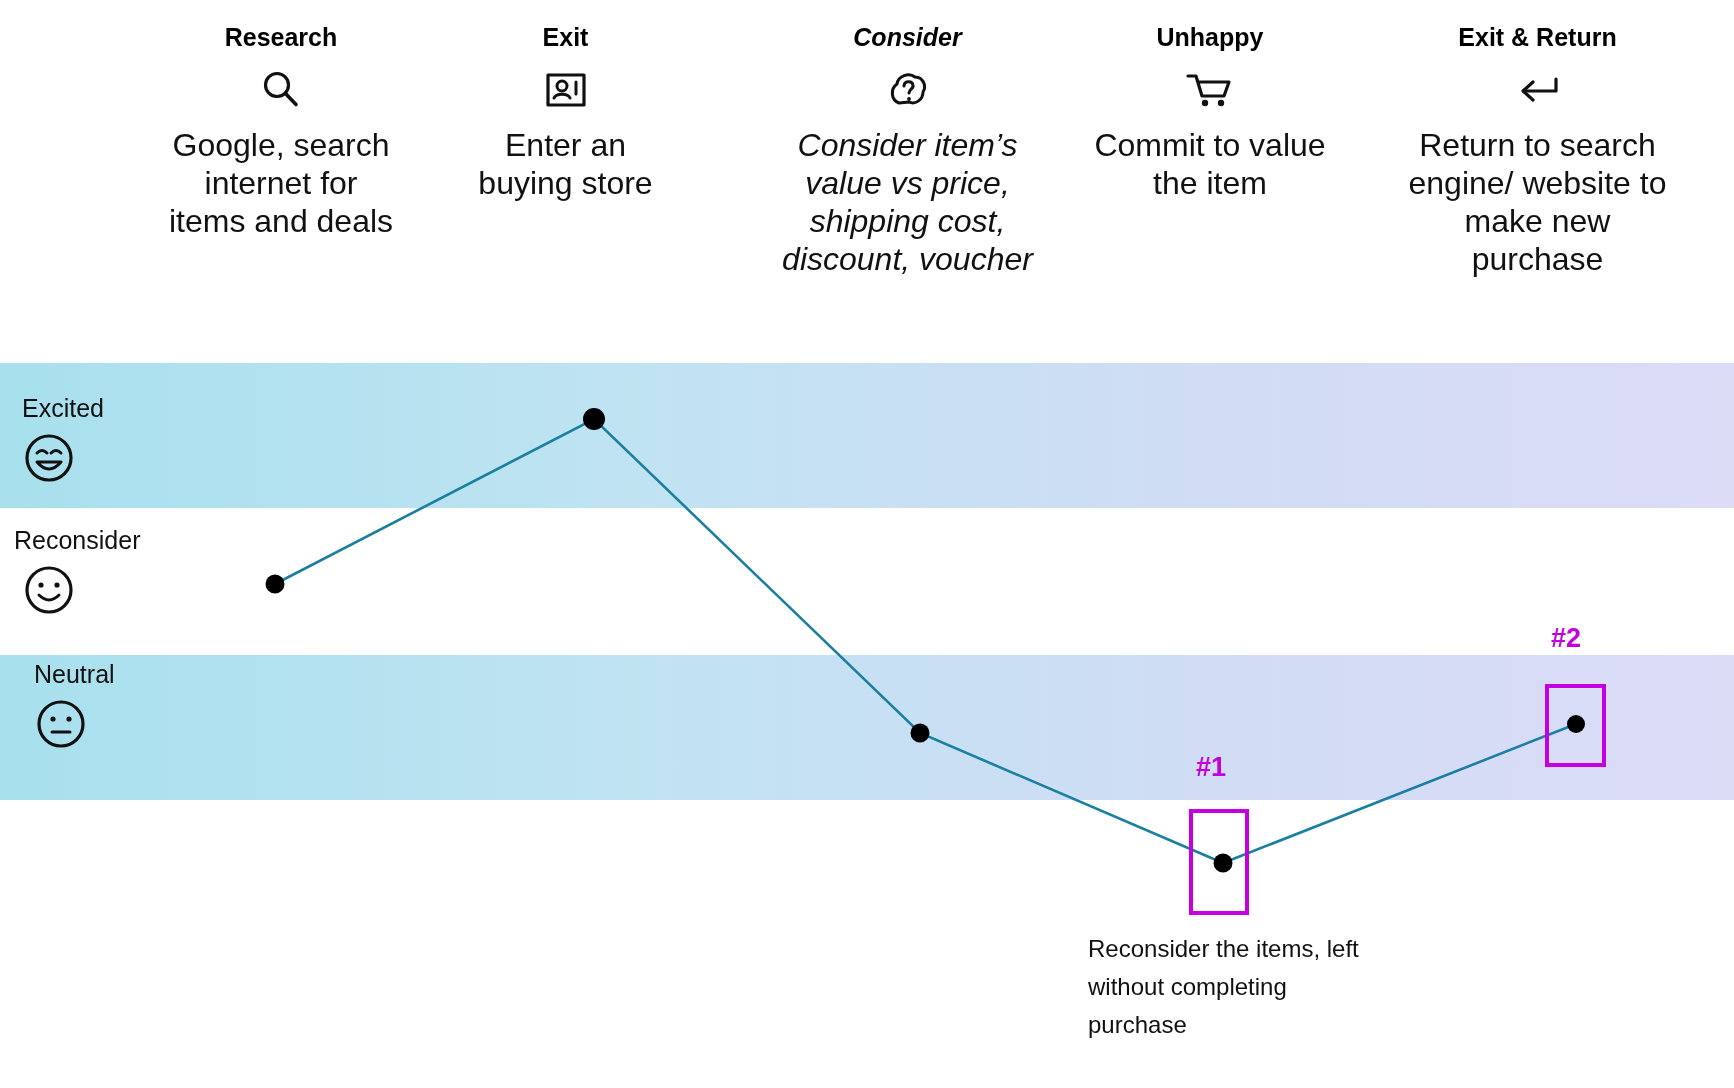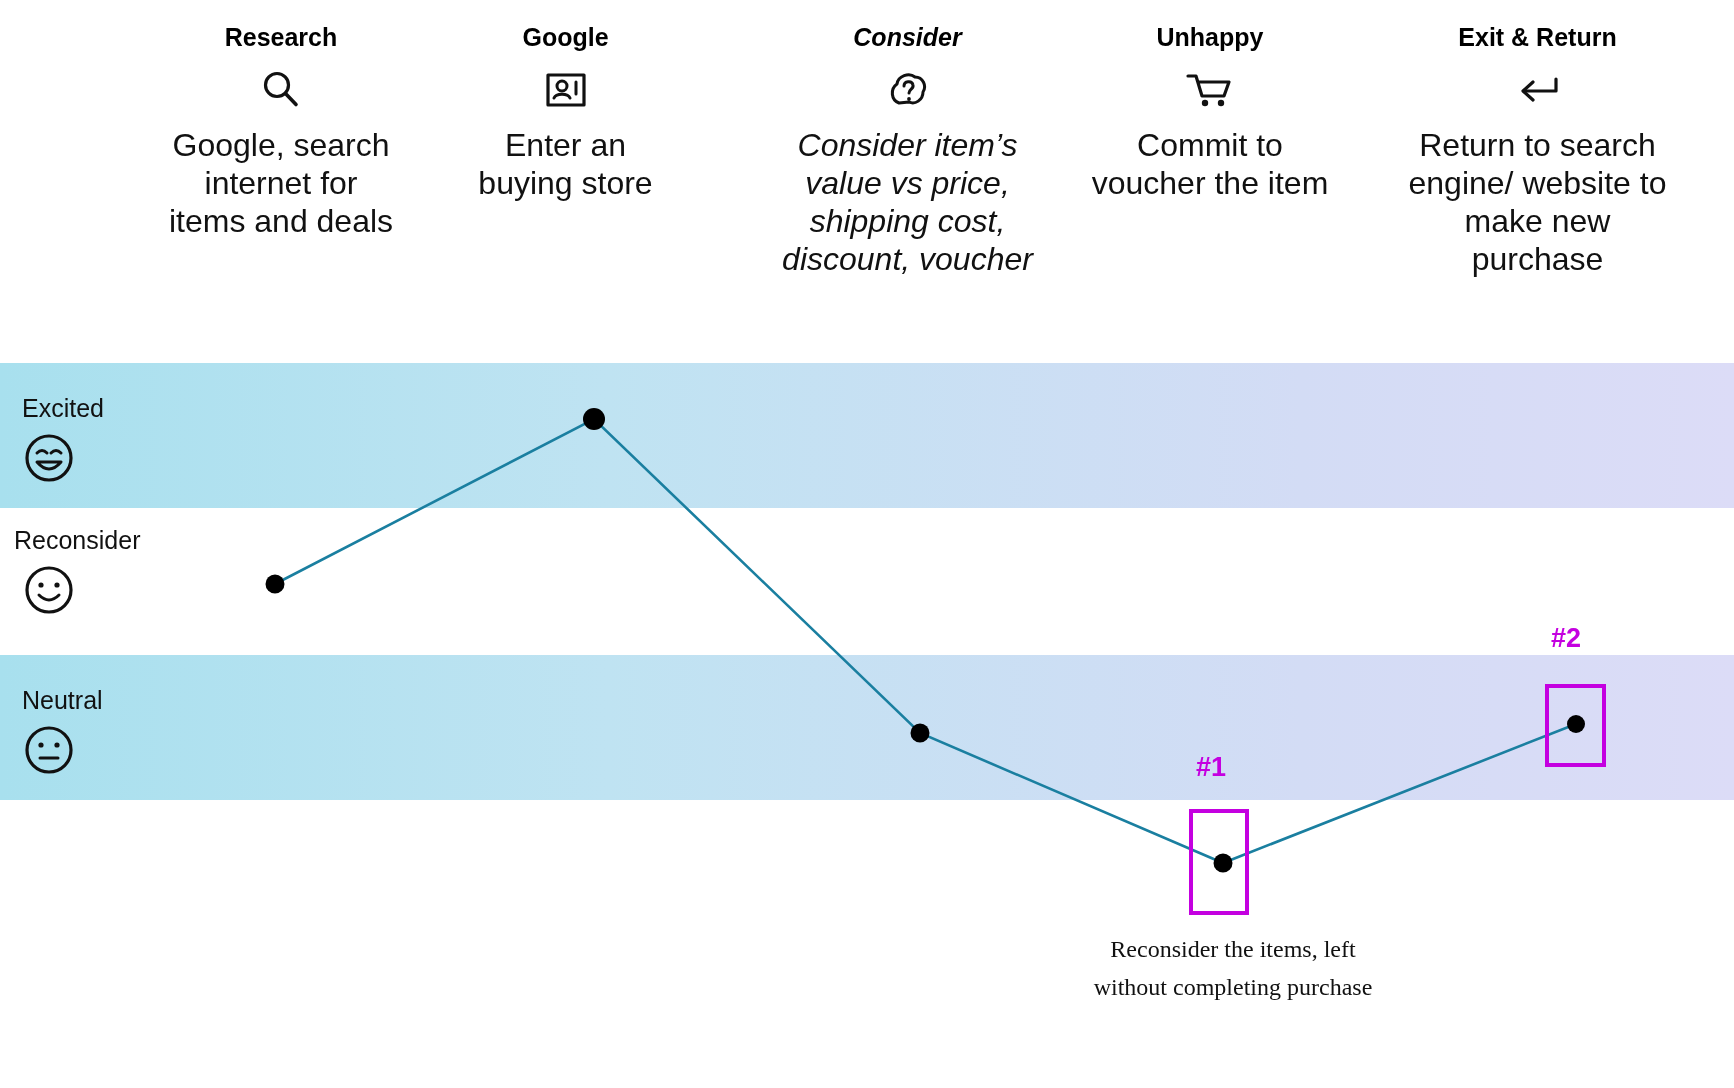--- a/index.html
+++ b/index.html
@@ -104,44 +104,43 @@
   .annot {
     position: absolute;
     font-size: 27px;
     font-weight: bold;
     color: #c400e0;
   }
   .callout {
     position: absolute;
     font-size: 24px;
     line-height: 38px;
-    text-align: center;
+    text-align: left;
     color: #111;
-    font-family: Liberation Serif, serif;
   }
   svg { display: block; }
 </style>
 </head>
 <body>
 
 <div class="stages">
 
   <div class="stage" style="left:166px; width:230px;">
     <div class="stage-title">Research</div>
     <div class="stage-icon">
       <svg width="46" height="46" viewBox="0 0 46 46">
         <circle cx="19" cy="18" r="11.5" fill="none" stroke="#111" stroke-width="3.2"></circle>
         <line x1="27.5" y1="26.5" x2="38" y2="37.5" stroke="#111" stroke-width="3.6" stroke-linecap="round"></line>
       </svg>
     </div>
     <div class="stage-desc">Google, search internet for items and deals</div>
   </div>
 
   <div class="stage" style="left:458px; width:215px;">
-    <div class="stage-title">Google</div>
+    <div class="stage-title">Exit</div>
     <div class="stage-icon">
       <svg width="48" height="46" viewBox="0 0 48 46">
         <path d="M6 8 H42 V38 H6 Z" fill="none" stroke="#111" stroke-width="3.2" stroke-linejoin="round"></path>
         <circle cx="20" cy="19" r="5" fill="none" stroke="#111" stroke-width="3"></circle>
         <path d="M12 31 c2-5 14-5 16 0" fill="none" stroke="#111" stroke-width="3" stroke-linecap="round"></path>
         <line x1="34" y1="15" x2="34" y2="27" stroke="#111" stroke-width="3" stroke-linecap="round"></line>
       </svg>
     </div>
     <div class="stage-desc">Enter an buying store</div>
   </div>
@@ -160,21 +159,21 @@
 
   <div class="stage" style="left:1090px; width:240px;">
     <div class="stage-title">Unhappy</div>
     <div class="stage-icon">
       <svg width="52" height="46" viewBox="0 0 52 46">
         <path d="M4 9 H12 L18 29 H40 L45 15 H14" fill="none" stroke="#111" stroke-width="3.2" stroke-linecap="round" stroke-linejoin="round"></path>
         <circle cx="21" cy="36" r="3.2" fill="#111"></circle>
         <circle cx="37" cy="36" r="3.2" fill="#111"></circle>
       </svg>
     </div>
-    <div class="stage-desc">Commit to voucher the item</div>
+    <div class="stage-desc">Commit to value the item</div>
   </div>
 
   <div class="stage" style="left:1405px; width:265px;">
     <div class="stage-title">Exit &amp; Return</div>
     <div class="stage-icon">
       <svg width="52" height="46" viewBox="0 0 52 46">
         <path d="M44 12 V24 H12" fill="none" stroke="#111" stroke-width="3.2" stroke-linecap="round" stroke-linejoin="round"></path>
         <path d="M21 15 L11 24 L21 33" fill="none" stroke="#111" stroke-width="3.2" stroke-linecap="round" stroke-linejoin="round"></path>
       </svg>
     </div>
@@ -206,21 +205,21 @@
     <div class="ylabel-face" style="margin-left:8px;">
       <svg width="54" height="54" viewBox="0 0 54 54">
         <circle cx="27" cy="27" r="22" fill="none" stroke="#111" stroke-width="3.2"></circle>
         <circle cx="19" cy="22" r="2.6" fill="#111"></circle>
         <circle cx="35" cy="22" r="2.6" fill="#111"></circle>
         <path d="M17 32 q10 10 20 0" fill="none" stroke="#111" stroke-width="3" stroke-linecap="round"></path>
       </svg>
     </div>
   </div>
 
-  <div class="ylabel" style="top:685px;">
+  <div class="ylabel" style="top:659px;margin-left:12px;">
     <div class="ylabel-text">Neutral</div>
     <div class="ylabel-face">
       <svg width="54" height="54" viewBox="0 0 54 54">
         <circle cx="27" cy="27" r="22" fill="none" stroke="#111" stroke-width="3.2"></circle>
         <circle cx="19" cy="22" r="2.6" fill="#111"></circle>
         <circle cx="35" cy="22" r="2.6" fill="#111"></circle>
         <line x1="18" y1="35" x2="36" y2="35" stroke="#111" stroke-width="3" stroke-linecap="round"></line>
       </svg>
     </div>
   </div>

